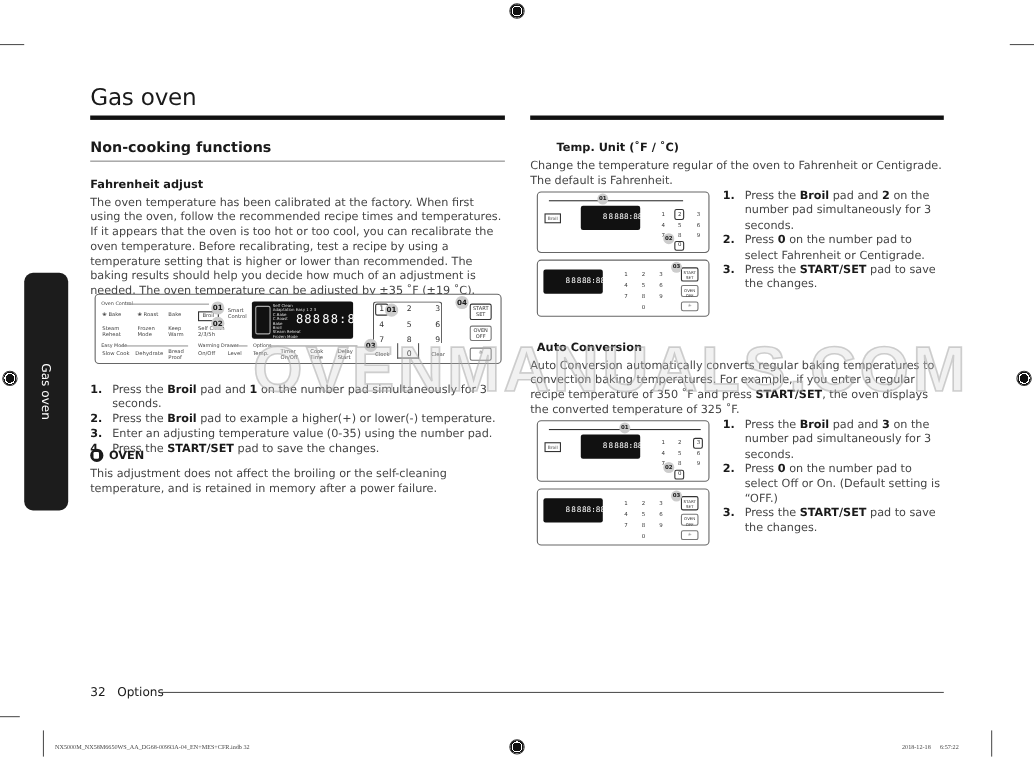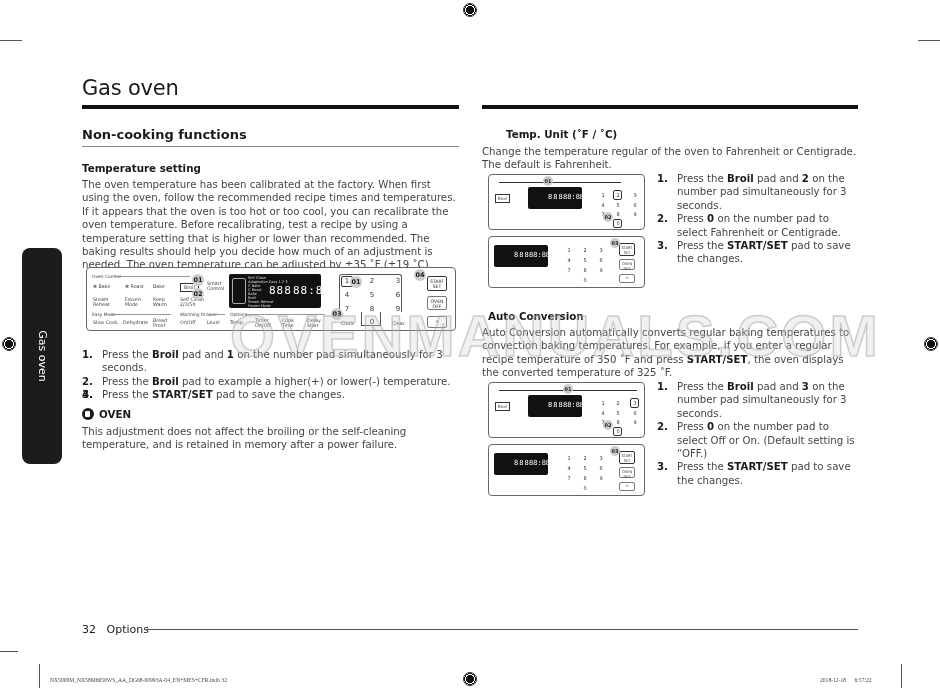--- a/index.html
+++ b/index.html
@@ -70,21 +70,21 @@
 <div class="title-rule-l"></div>
 <div class="title-rule-r"></div>
 
 <div class="side-tab">
   <span class="side-tab-label">Gas oven</span>
 </div>
 
 <h2 class="section-title">Non-cooking functions</h2>
 <div class="section-rule"></div>
 
-<h3 class="subhead" style="left:82px;top:162px;">Temperature setting</h3>
+<h3 class="subhead" style="left:82px;top:162px;">Fahrenheit adjust</h3>
 <p class="para" style="left:82px;top:178px;width:378px;">The oven temperature has been calibrated at the factory. When first using the oven, follow the recommended recipe times and temperatures. If it appears that the oven is too hot or too cool, you can recalibrate the oven temperature. Before recalibrating, test a recipe by using a temperature setting that is higher or lower than recommended. The baking results should help you decide how much of an adjustment is needed. The oven temperature can be adjusted by ±35 ˚F (±19 ˚C).</p>
 
 <div class="panel" style="left:86px;top:267px;width:370px;height:64px;">
   <span class="grp" style="left:5px;top:6px;">Oven Control</span>
   <div class="grpline" style="left:28px;top:8px;width:75px;"></div>
   <span class="lbl" style="left:6px;top:16px;">❀ Bake</span>
   <span class="lbl" style="left:38px;top:16px;">❀ Roast</span>
   <span class="lbl" style="left:66px;top:16px;">Bake</span>
   <span class="lbl" style="left:93px;top:15px;border:1px solid #333;padding:1px 3px;">Broil</span>
   <span class="lbl" style="left:120px;top:13px;white-space:pre;">Smart
@@ -156,21 +156,21 @@
   <span class="badge" style="left:105px;top:6px;">01</span>
   <span class="badge" style="left:105px;top:20px;">02</span>
   <span class="badge" style="left:263px;top:8px;">01</span>
   <span class="badge" style="left:244px;top:40px;">03</span>
   <span class="badge" style="left:327px;top:1px;">04</span>
 </div>
 
 <ol class="steps" style="left:82px;top:348px;width:380px;">
   <li><span class="num">1.</span><span>Press the </span><b>Broil</b><span> pad and </span><b>1</b><span> on the number pad simultaneously for 3 seconds.</span></li>
   <li><span class="num">2.</span><span>Press the </span><b>Broil</b><span> pad to example a higher(+) or lower(-) temperature.</span></li>
-  <li><span class="num">3.</span></li>
+  <li><span class="num">3.</span><span>Enter an adjusting temperature value (0-35) using the number pad.</span></li>
   <li><span class="num">4.</span><span>Press the </span><b>START/SET</b><span> pad to save the changes.</span></li>
 </ol>
 
 <div class="note-head">
   <span class="note-icon"></span>
   <span>OVEN</span>
 </div>
 <p class="para" style="left:82px;top:425px;width:378px;">This adjustment does not affect the broiling or the self-cleaning temperature, and is retained in memory after a power failure.</p>
 
 <h3 class="subhead" style="left:506px;top:128px;">Temp. Unit (˚F / ˚C)</h3>

